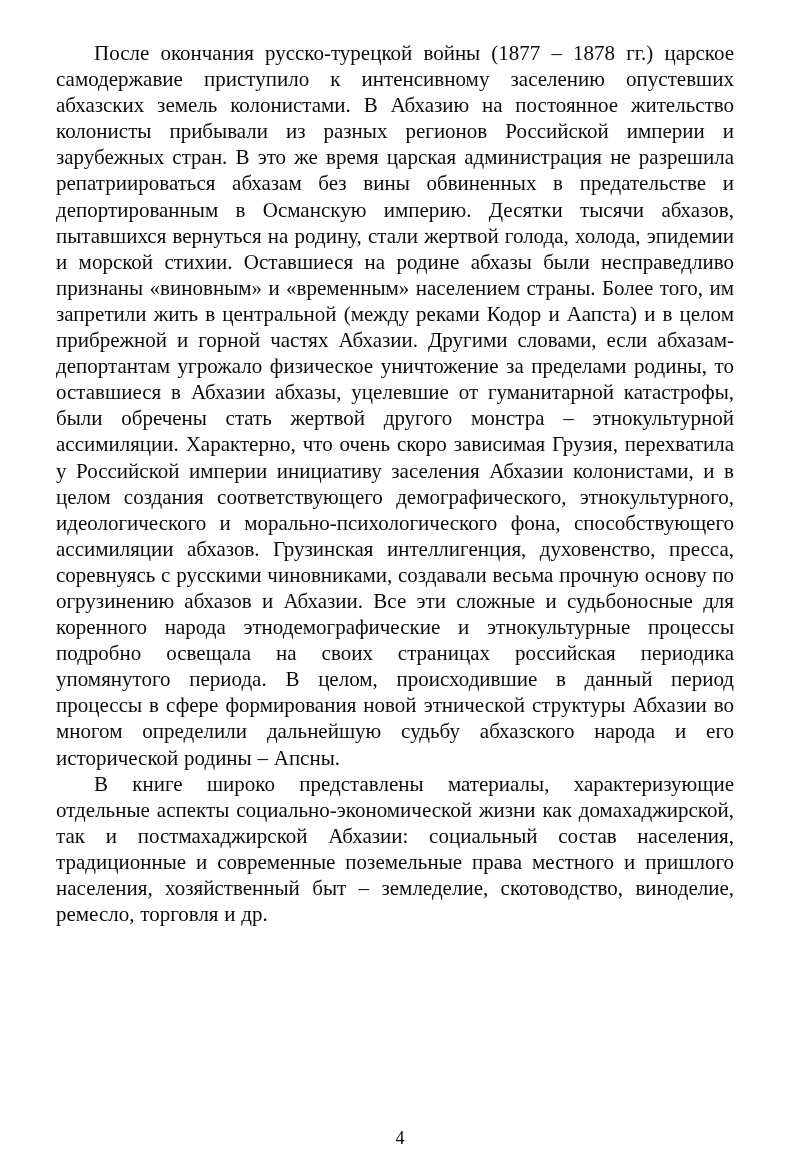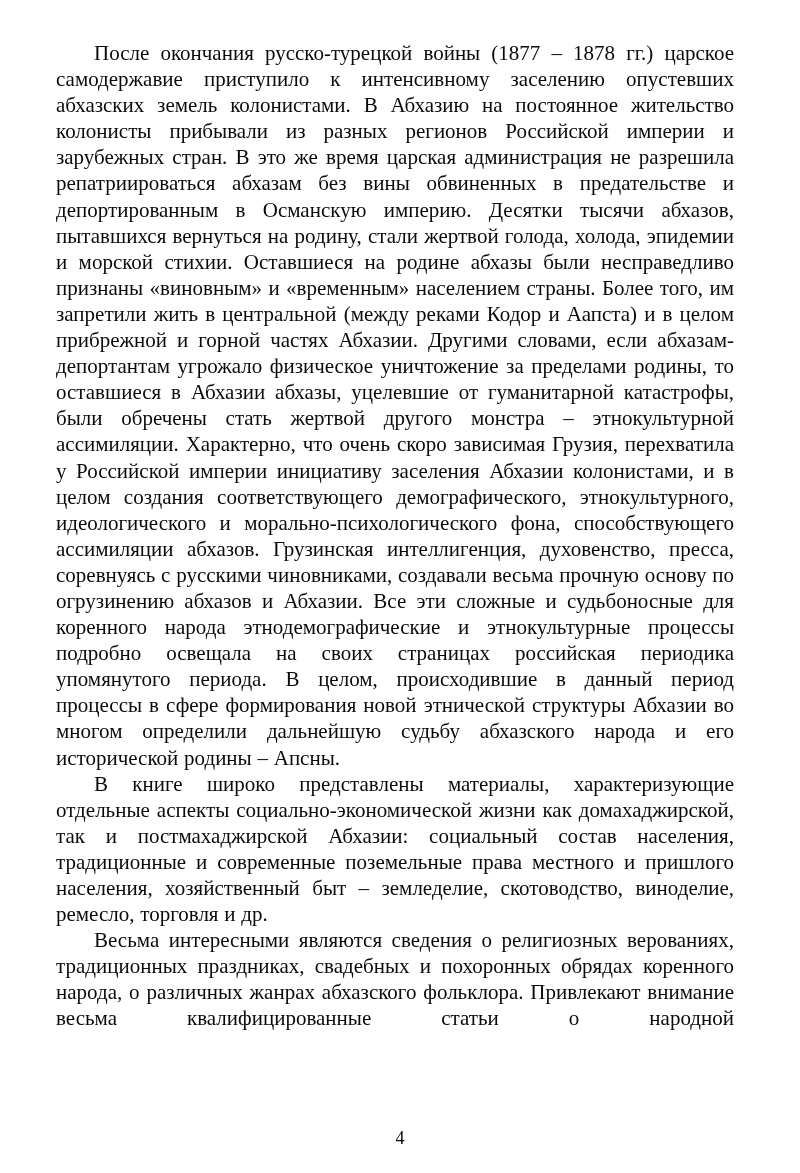--- a/index.html
+++ b/index.html
@@ -49,16 +49,15 @@
       color: #0a0a0a;
     }
   </style>
 </head>
 <body>
 
 <div class="page">
   <div class="text-block">
     <p>После окончания русско-турецкой войны (1877 – 1878 гг.) царское самодержавие приступило к интенсивному заселению опустевших абхазских земель колонистами. В Абхазию на постоянное жительство колонисты прибывали из разных регионов Российской империи и зарубежных стран. В это же время царская администрация не разрешила репатриироваться абхазам без вины обвиненных в предательстве и депортированным в Османскую империю. Десятки тысячи абхазов, пытавшихся вернуться на родину, стали жертвой голода, холода, эпидемии и морской стихии. Оставшиеся на родине абхазы были несправедливо признаны «виновным» и «временным» населением страны. Более того, им запретили жить в центральной (между реками Кодор и Аапста) и в целом прибрежной и горной частях Абхазии. Другими словами, если абхазам-депортантам угрожало физическое уничтожение за пределами родины, то оставшиеся в Абхазии абхазы, уцелевшие от гуманитарной катастрофы, были обречены стать жертвой другого монстра – этнокультурной ассимиляции. Характерно, что очень скоро зависимая Грузия, перехватила у Российской империи инициативу заселения Абхазии колонистами, и в целом создания соответствующего демографического, этнокультурного, идеологического и морально-психологического фона, способствующего ассимиляции абхазов. Грузинская интеллигенция, духовенство, пресса, соревнуясь с русскими чиновниками, создавали весьма прочную основу по огрузинению абхазов и Абхазии. Все эти сложные и судьбоносные для коренного народа этнодемографические и этнокультурные процессы подробно освещала на своих страницах российская периодика упомянутого периода. В целом, происходившие в данный период процессы в сфере формирования новой этнической структуры Абхазии во многом определили дальнейшую судьбу абхазского народа и его исторической родины – Апсны.</p>
     <p>В книге широко представлены материалы, характеризующие отдельные аспекты социально-экономической жизни как домахаджирской, так и постмахаджирской Абхазии: социальный состав населения, традиционные и современные поземельные права местного и пришлого населения, хозяйственный быт – земледелие, скотоводство, виноделие, ремесло, торговля и др.</p>
-    <p class="continues">Весьма интересными являются сведения о религиозных верованиях, традиционных праздниках, свадебных и похоронных обрядах коренного народа, о различных жанрах абхазского фольклора. Привлекают внимание весьма квалифицированные статьи о народной</p>
   </div>
   <div class="page-number">4</div>
 </div>
 
 </body></html>

